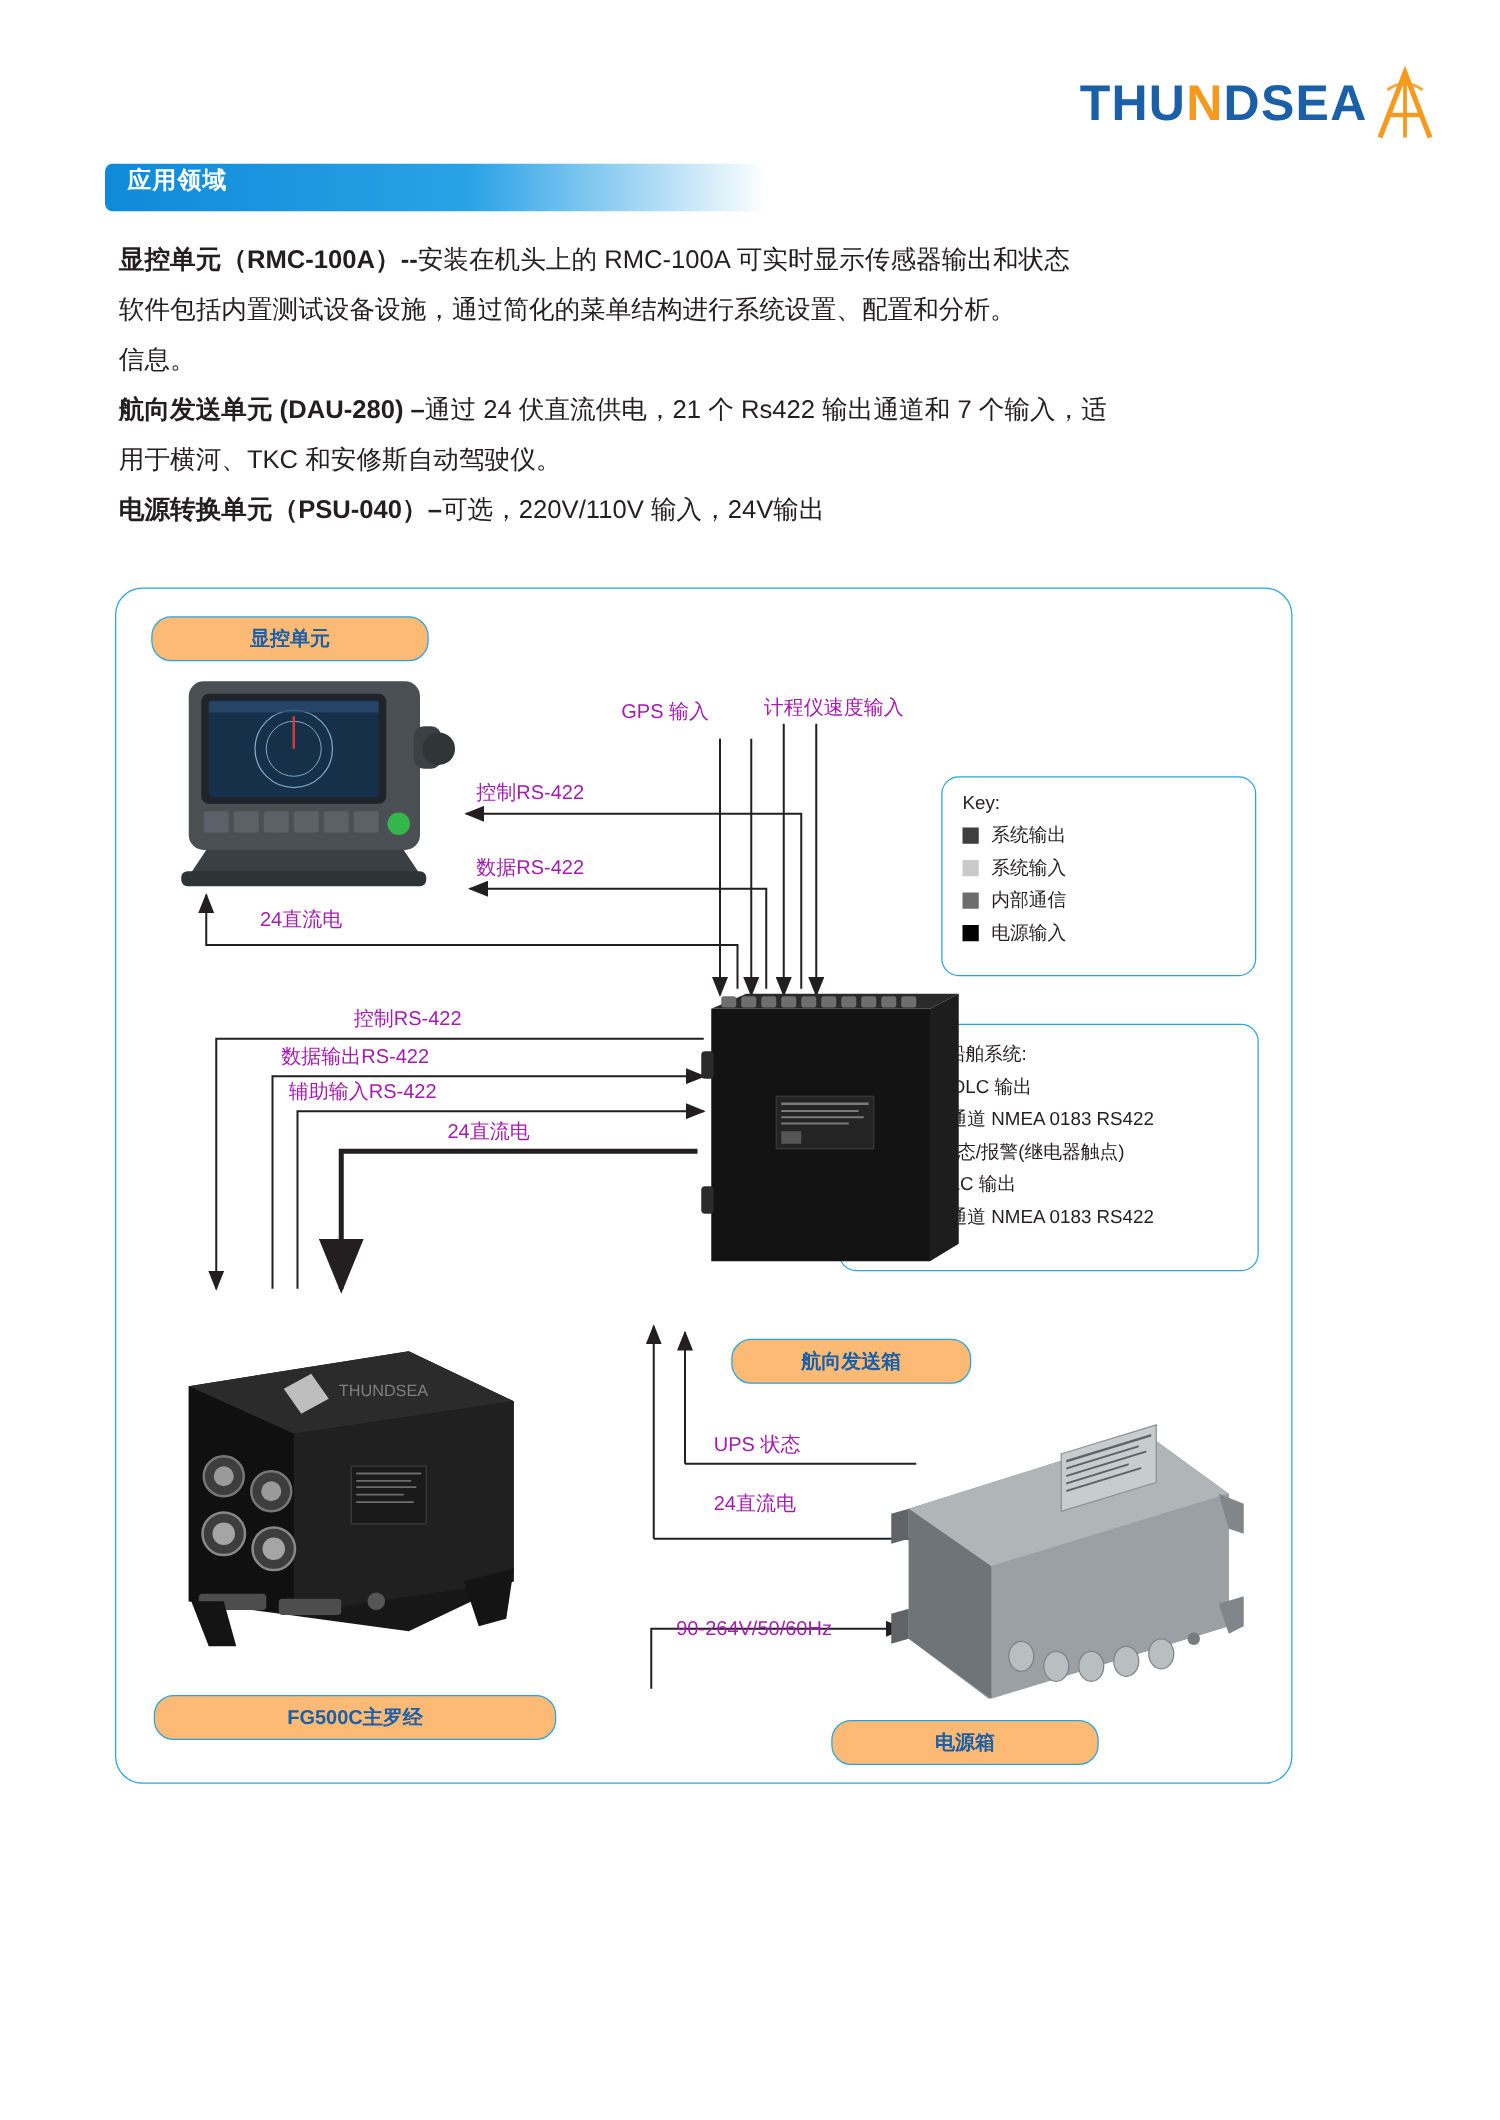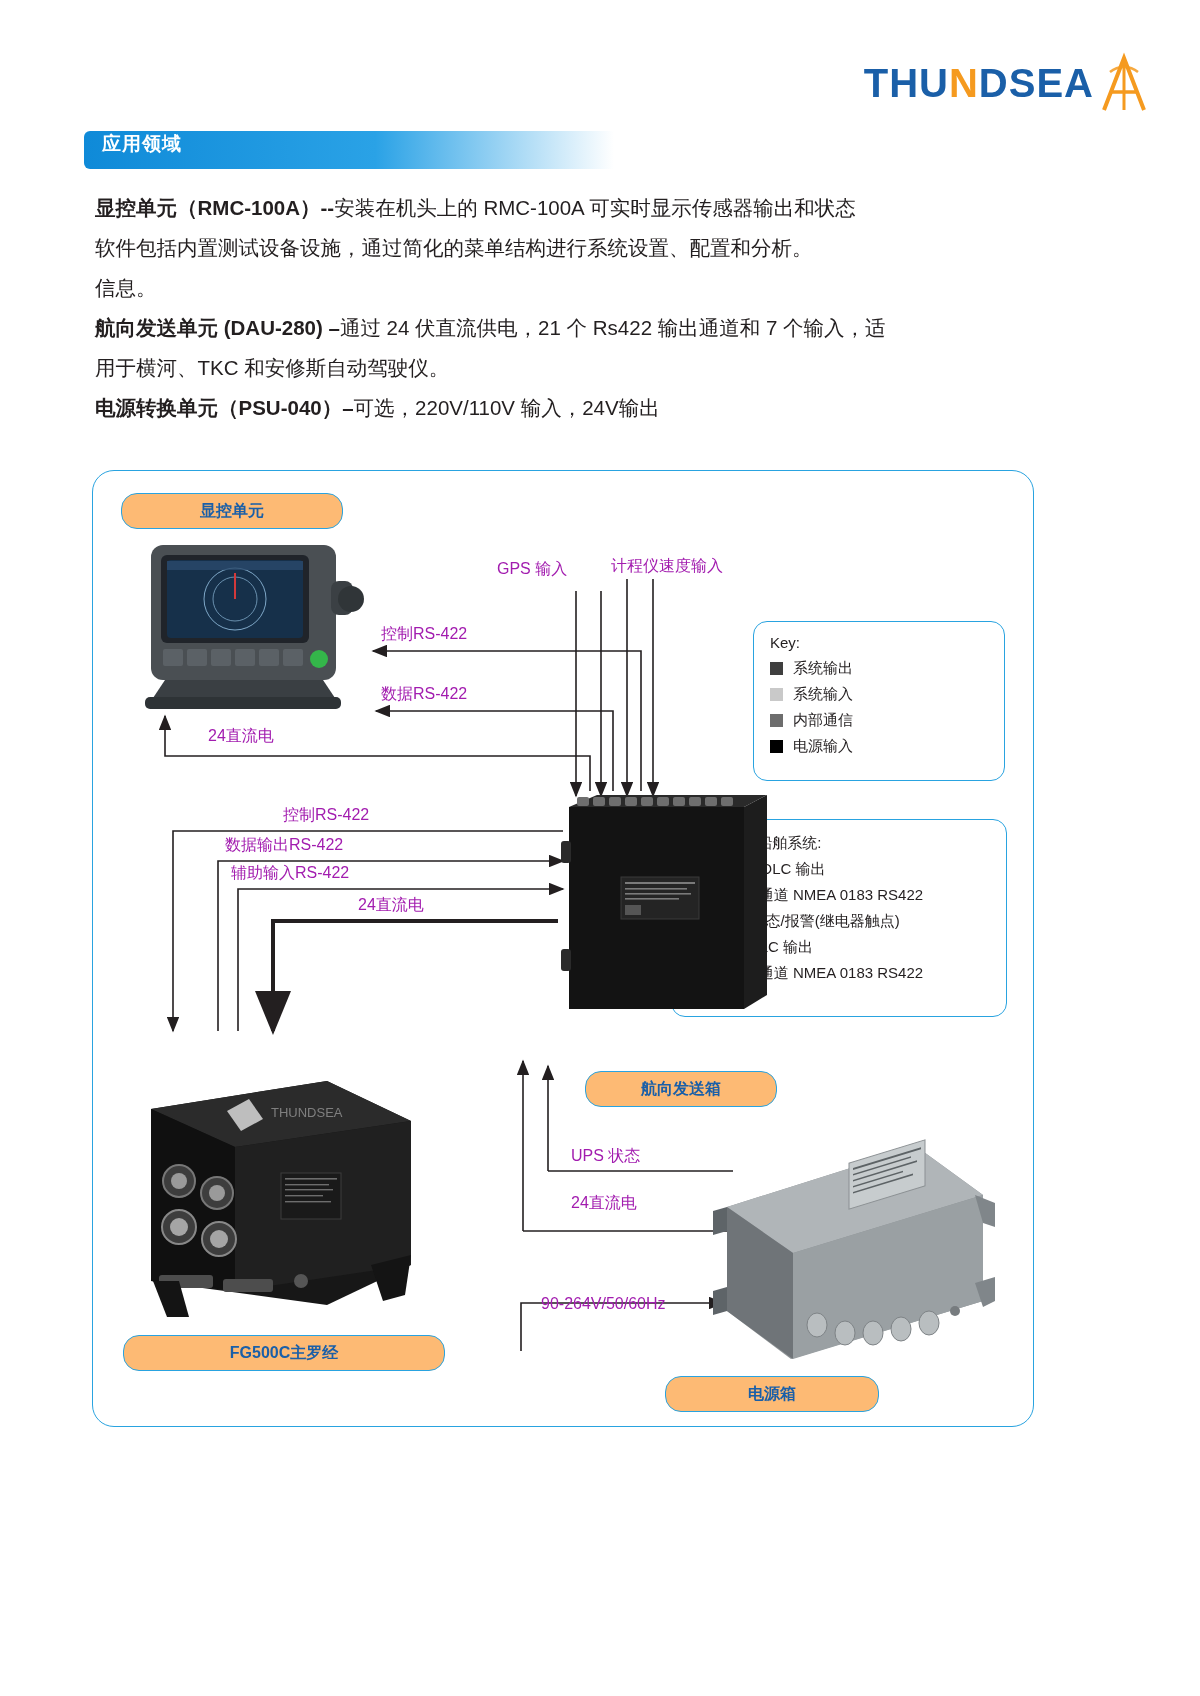--- a/index.html
+++ b/index.html
@@ -121,21 +121,21 @@
 
     <path d="M428,880 L428,832 L630,832" stroke="#231f20" stroke-width="1.6" fill="none" marker-end="url(#ah)"></path>
   </svg>
 
   <div class="pill" style="left:28px;top:22px;width:220px;height:34px;">
     <span>显控单元</span>
   </div>
   <div class="pill" style="left:492px;top:568px;width:190px;height:34px;margin-top:32px;">
     <span>航向发送箱</span>
   </div>
-  <div class="pill" style="left:30px;top:864px;width:320px;height:34px;">
+  <div class="pill" style="left:30px;top:885px;width:320px;height:34px;">
     <span>FG500C主罗经</span>
   </div>
   <div class="pill" style="left:572px;top:905px;width:212px;height:34px;">
     <span>电源箱</span>
   </div>
 
   <div class="lbl" style="left:404px;top:88px;">GPS 输入</div>
   <div class="lbl" style="left:518px;top:85px;">计程仪速度输入</div>
 
   <div class="lbl" style="left:288px;top:153px;">控制RS-422</div>

